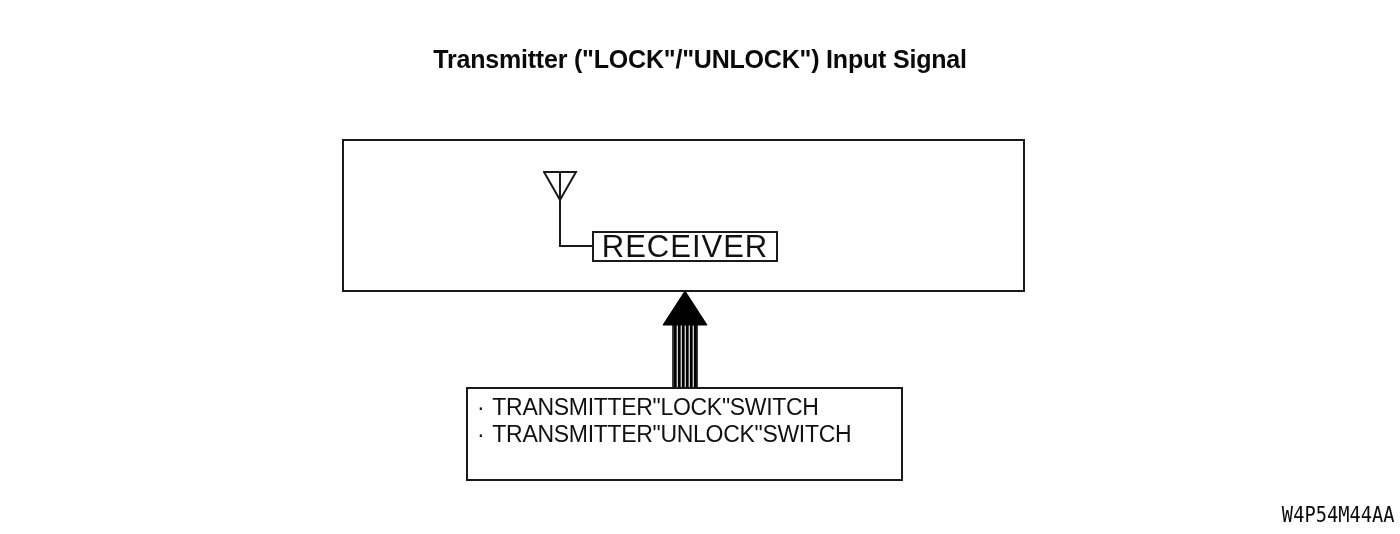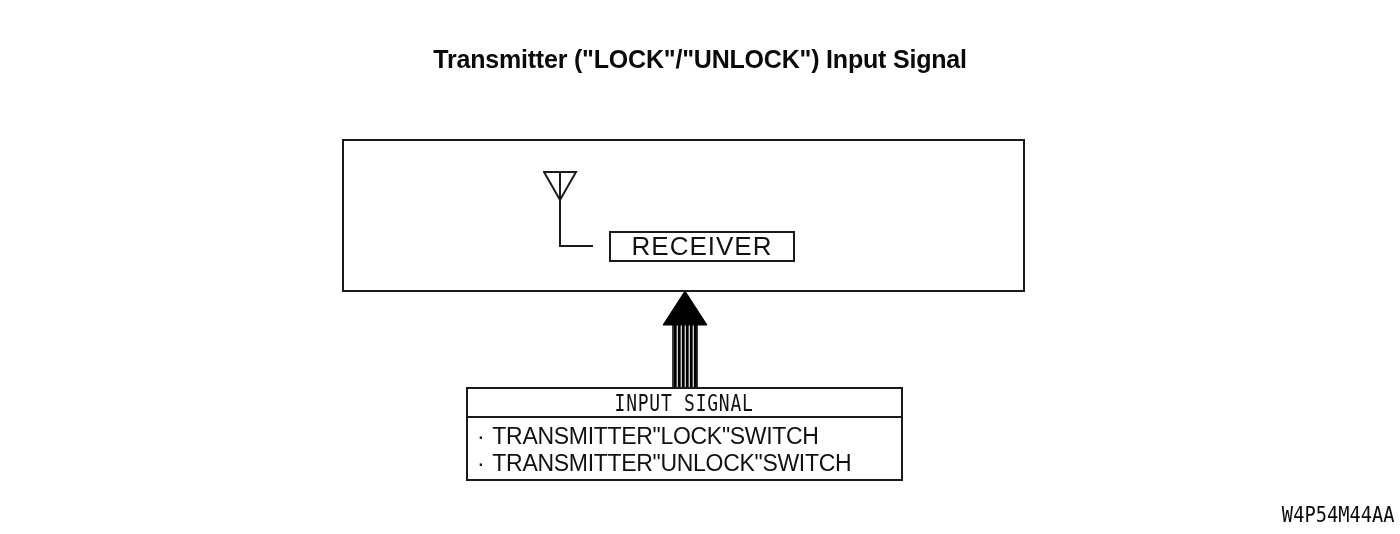--- a/index.html
+++ b/index.html
@@ -41,24 +41,23 @@
 
   .receiver-box {
     position: absolute;
     left: 592px; top: 231px;
     width: 186px; height: 31px;
     border: 2px solid #1a1a1a;
     background: #ffffff;
     display: flex;
     align-items: center;
     justify-content: center;
-    font-size: 26px;
+    font-size: 31px;
     letter-spacing: 1px;
     color: #111;
-    margin-left: 17px;
   }
 
   .ecu-label {
     position: absolute;
     left: 1037px; top: 133px;
     font-size: 25px;
     line-height: 27px;
     color: #111;
     white-space: nowrap;
   }
@@ -153,23 +152,20 @@
       <pattern id="hatch" width="4" height="4" patternUnits="userSpaceOnUse">
         <rect width="4" height="4" fill="#cccccc"></rect>
         <rect width="2.6" height="4" fill="#000000"></rect>
       </pattern>
     </defs>
     <rect x="11" y="33" width="24" height="65" fill="url(#hatch)" stroke="#000000" stroke-width="1.5"></rect>
     <polygon points="23,1 45,35 1,35" fill="#000000" stroke="#000000" stroke-width="1"></polygon>
   </svg>
 
   <div class="input-box">
-    <div class="input-box-header">
-      <span>INPUT SIGNAL</span>
-    </div>
     <div class="input-box-body">
       <div class="input-item">
         <span class="bullet">·</span>
         <span>TRANSMITTER"LOCK"SWITCH</span>
       </div>
       <div class="input-item">
         <span class="bullet">·</span>
         <span>TRANSMITTER"UNLOCK"SWITCH</span>
       </div>
     </div>

